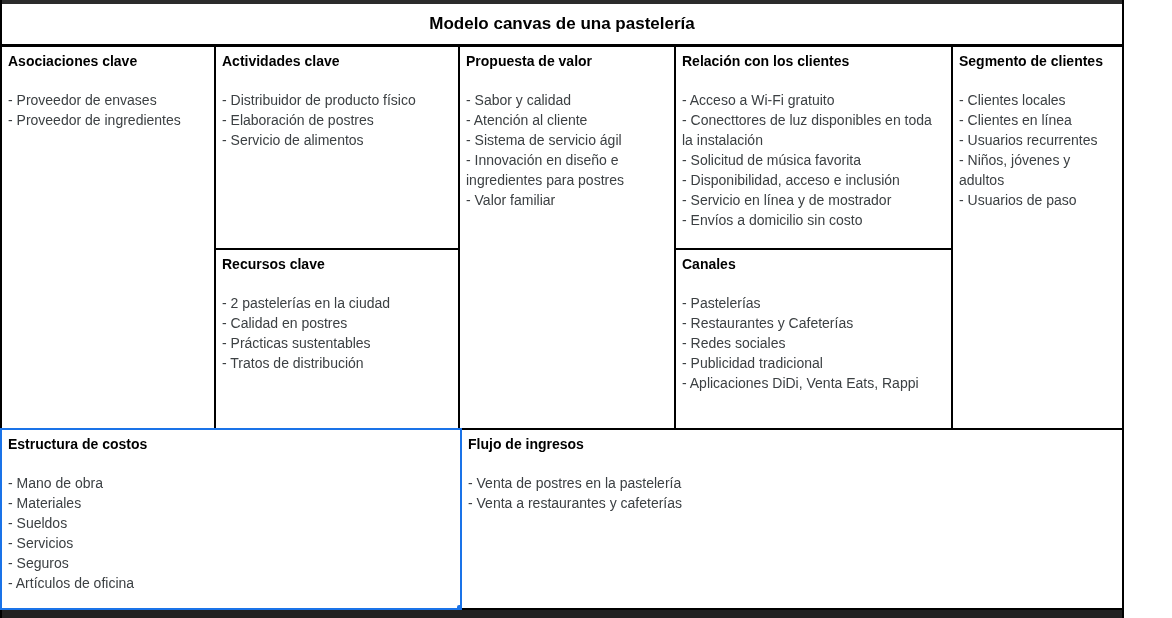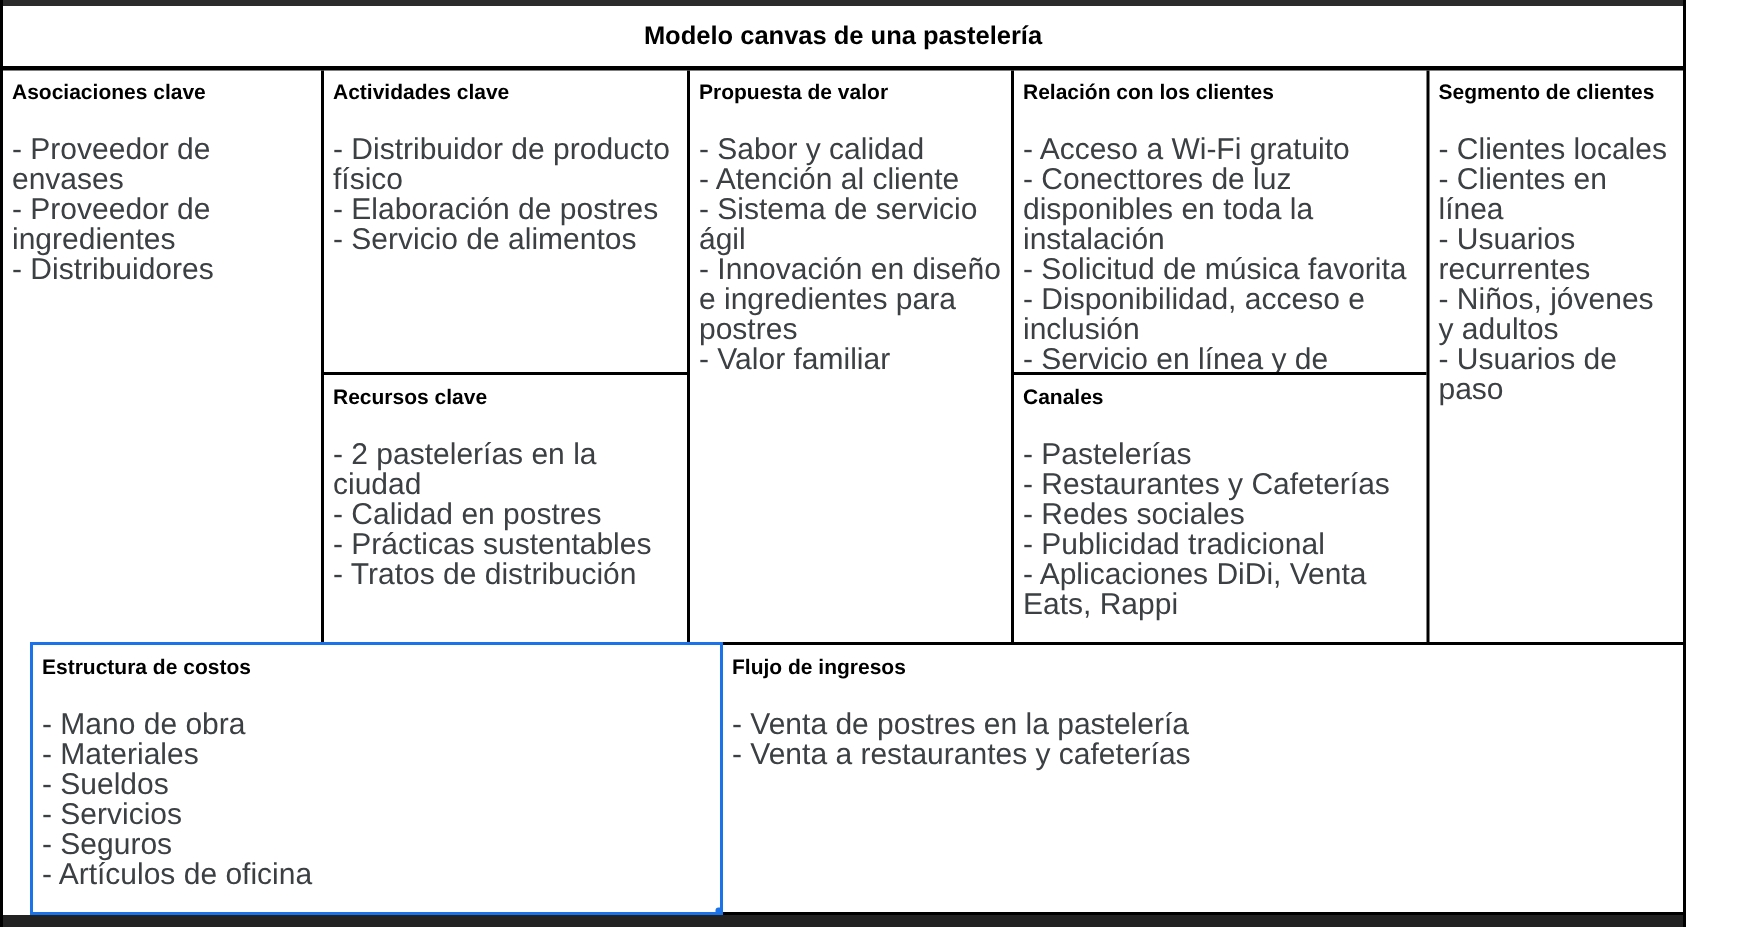--- a/index.html
+++ b/index.html
@@ -61,27 +61,26 @@
   .cell-full { flex: 1; }
   .cell-top { height: 203px; border-bottom: 2px solid #000; flex: 0 0 auto; }
   .cell-bottom { flex: 1; }
   .heading {
     margin: 0 0 20px 0;
     font-size: 14px;
     line-height: 18px;
     font-weight: bold;
     color: #000;
   }
-  .items { font-size: 20px; line-height: 20px; color: #3c4043; }
+  .items { font-size: 14px; line-height: 20px; color: #3c4043; }
   .items .item { white-space: normal; }
   .bottom-row {
     height: 182px;
     display: flex;
     flex: 0 0 auto;
-    padding-left: 20px;
   }
   .cell-costos {
     position: relative;
     width: 462px;
     margin-left: -2px;
     border: 2px solid var(--selection-blue);
     flex: 0 0 auto;
   }
   .drag-handle {
     position: absolute;
@@ -108,21 +107,20 @@
   </header>
 
   <div class="main-row">
 
     <div class="col col-1">
       <section class="cell cell-full">
         <h2 class="heading">Asociaciones clave</h2>
         <div class="items">
             <div class="item">- Proveedor de envases</div>
             <div class="item">- Proveedor de ingredientes</div>
-            <div class="item">- Distribuidores</div>
           </div>
       </section>
     </div>
 
     <div class="col col-2">
       <section class="cell cell-top">
         <h2 class="heading">Actividades clave</h2>
         <div class="items">
             <div class="item">- Distribuidor de producto físico</div>
             <div class="item">- Elaboración de postres</div>

